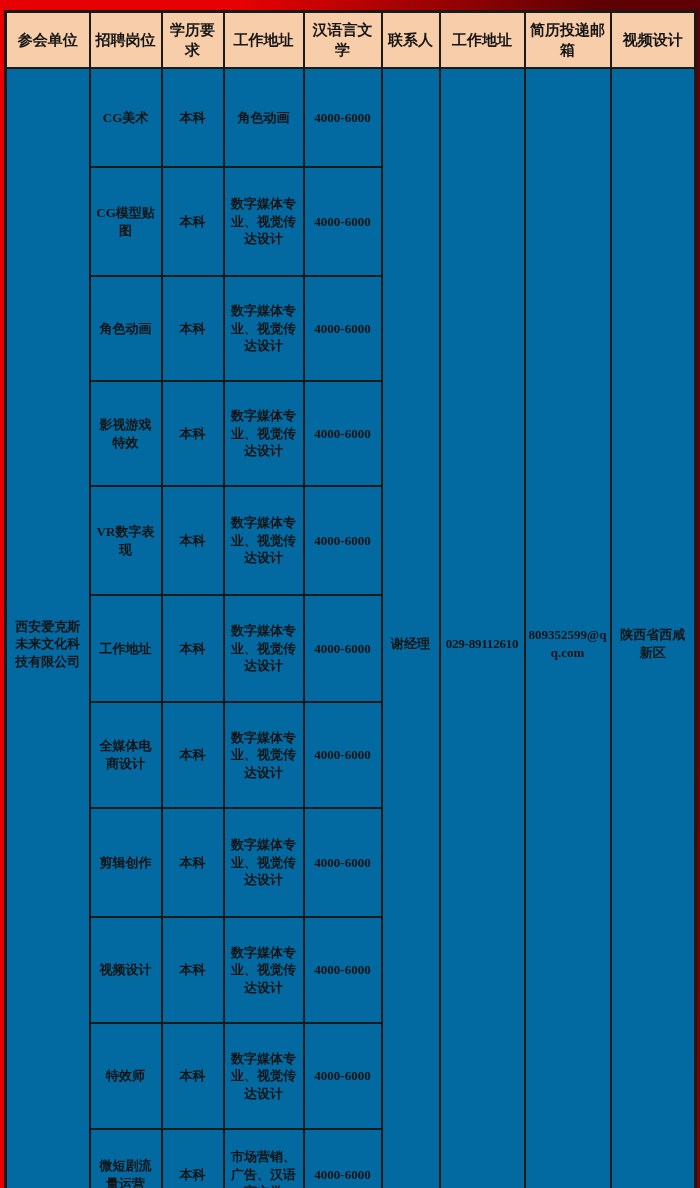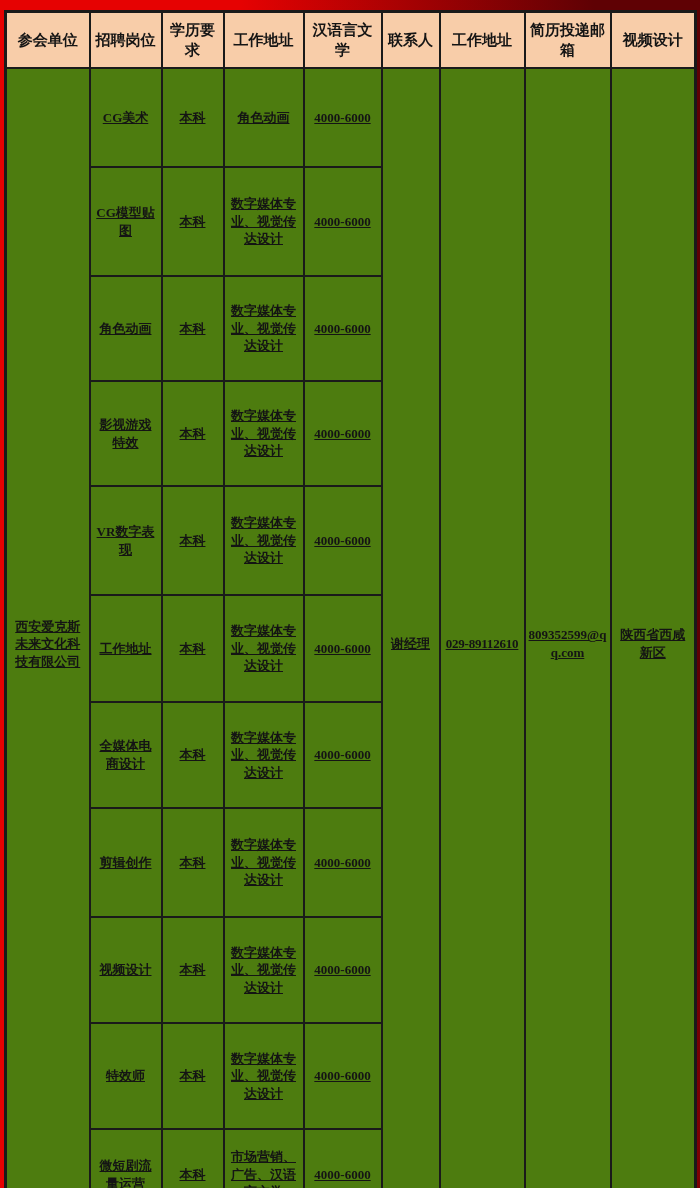--- a/index.html
+++ b/index.html
@@ -38,22 +38,21 @@
     word-break: break-all;
   }
   .job-table th {
     background: var(--header-bg, #f8cda9);
     font-size: 15px;
     height: 50px;
     padding: 2px 1px;
   }
   .job-table td {
     font-size: 13px;
-    background: #4d7c0f;
-    text-decoration: underline;
+    background: #0369a1;
   }
   td.phone-cell { white-space: nowrap; padding: 2px 0; letter-spacing: -0.2px; }
   td.salary-cell { white-space: nowrap; }
   
   tr.r0  td { height: 93px; }
   tr.r1  td { height: 103px; }
   tr.r2  td { height: 99px; }
   tr.r3  td { height: 99px; }
   tr.r4  td { height: 103px; }
   tr.r5  td { height: 101px; }

